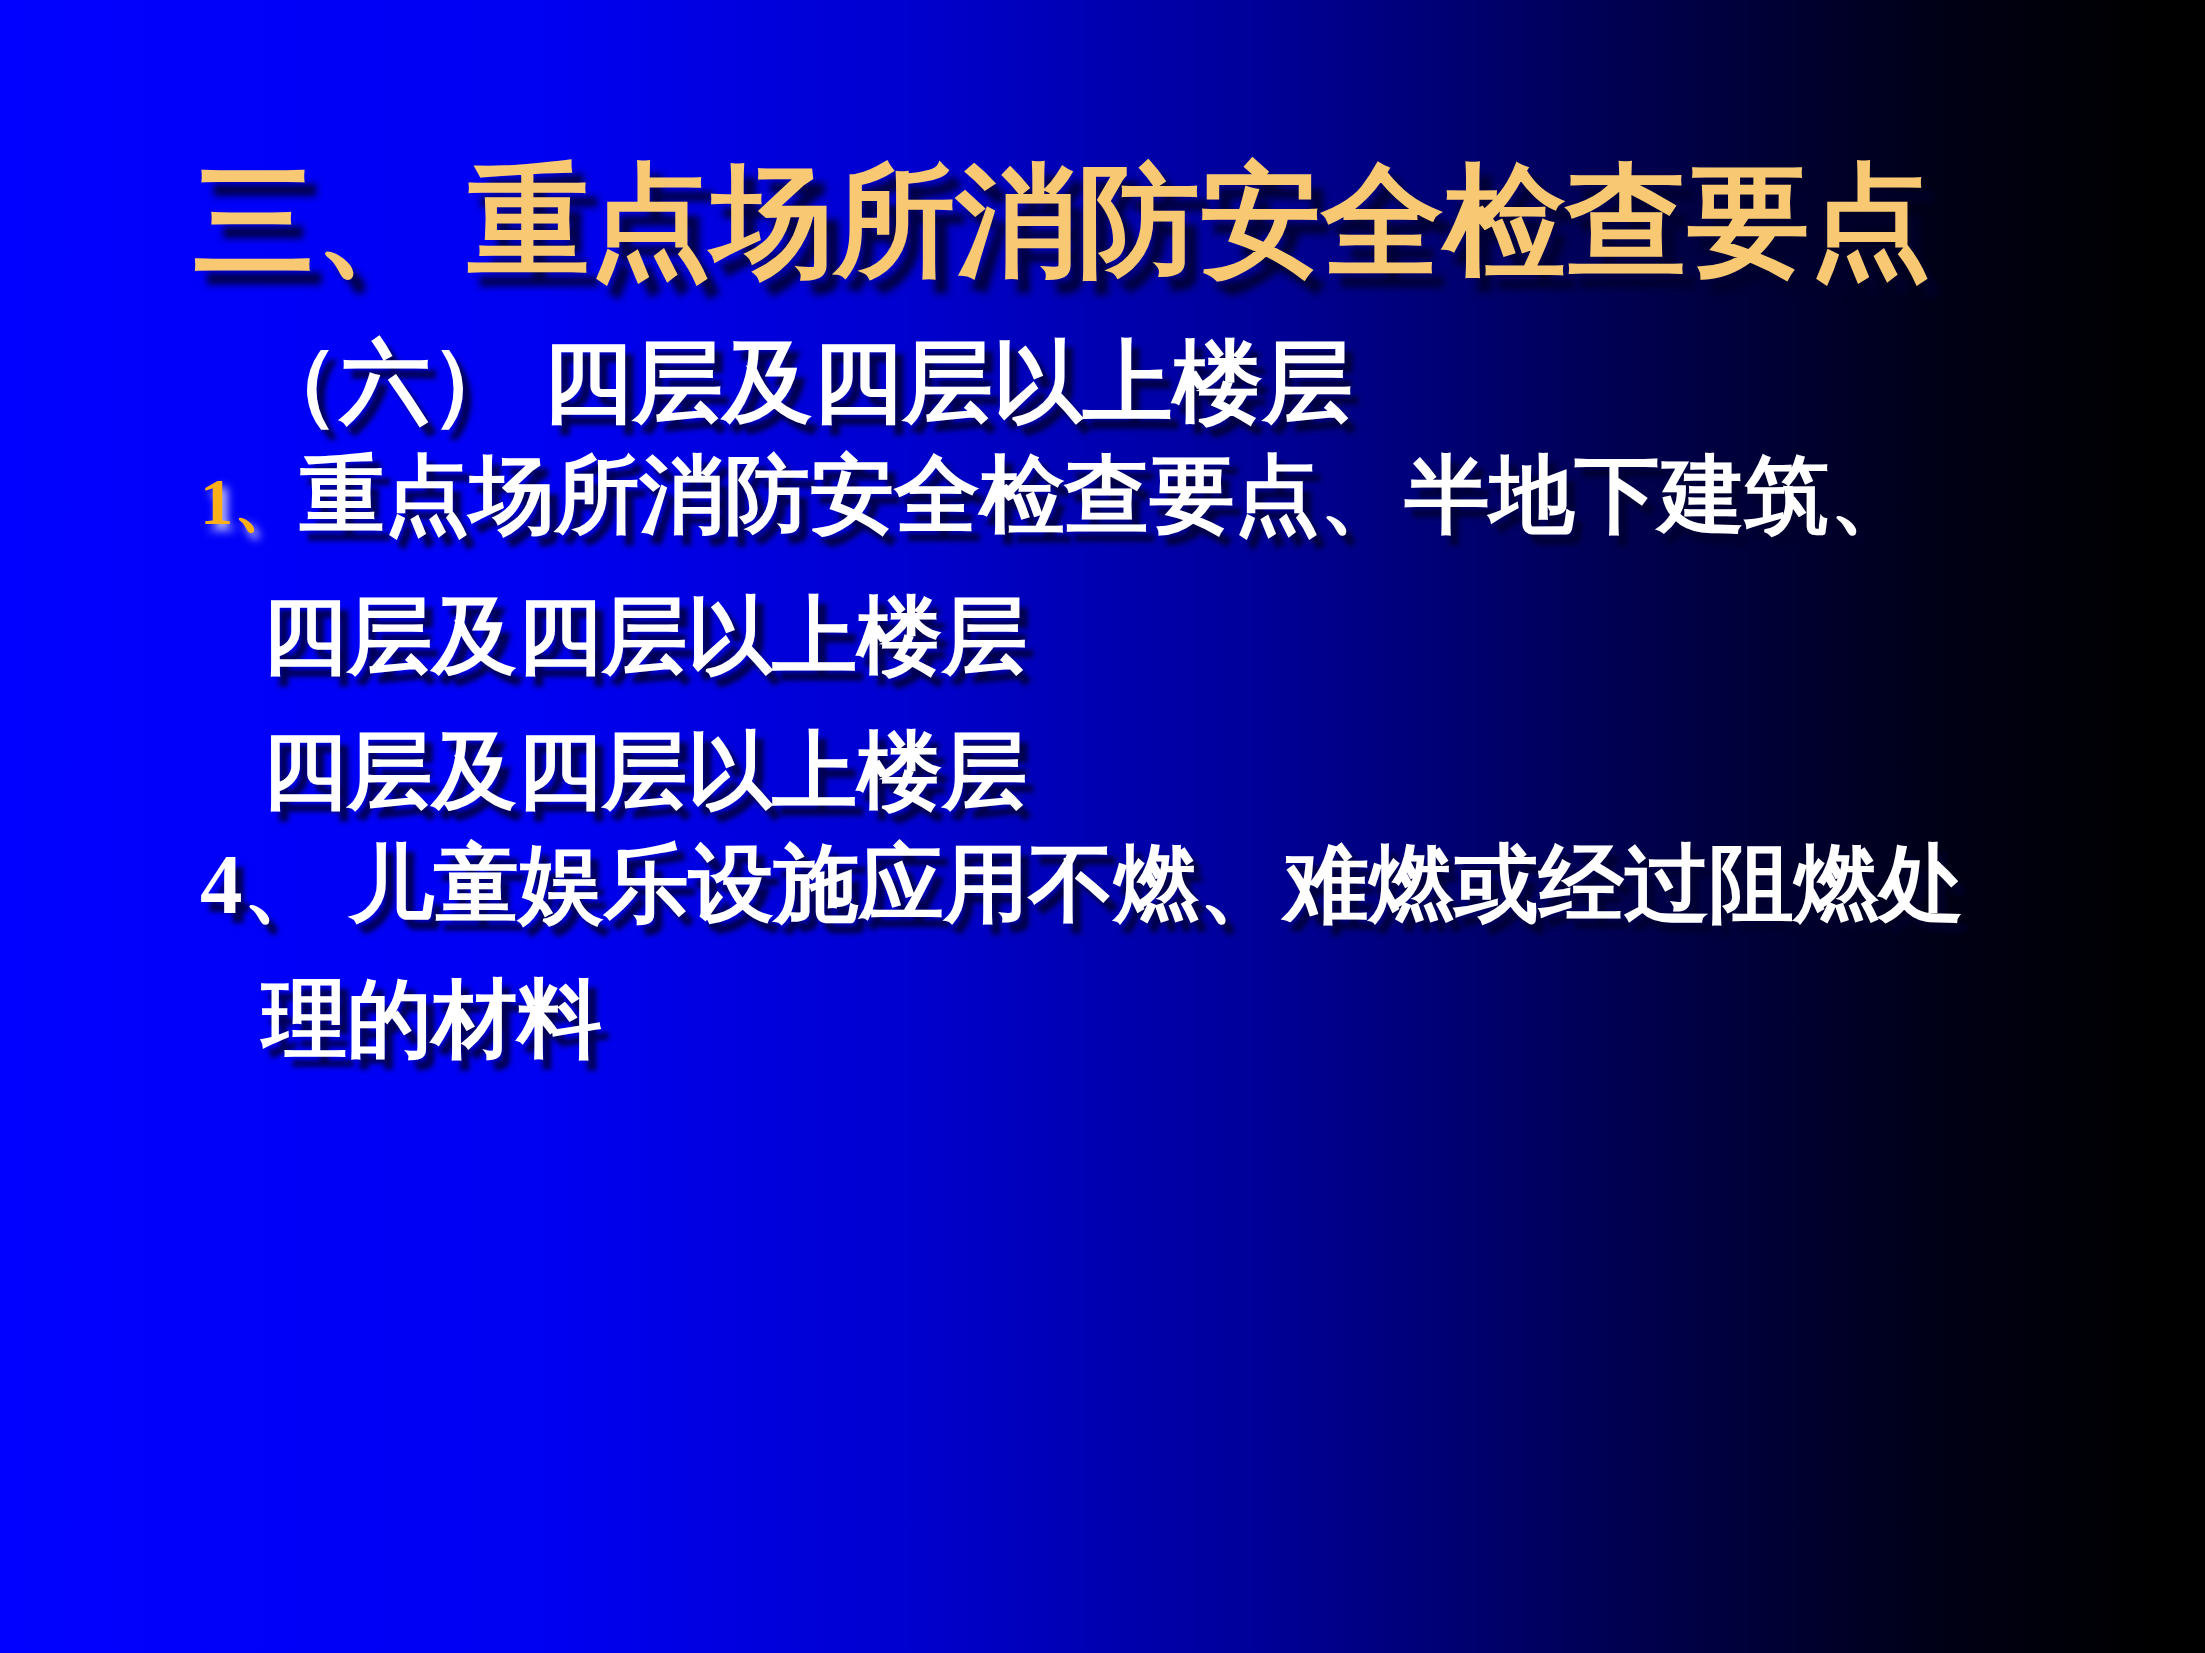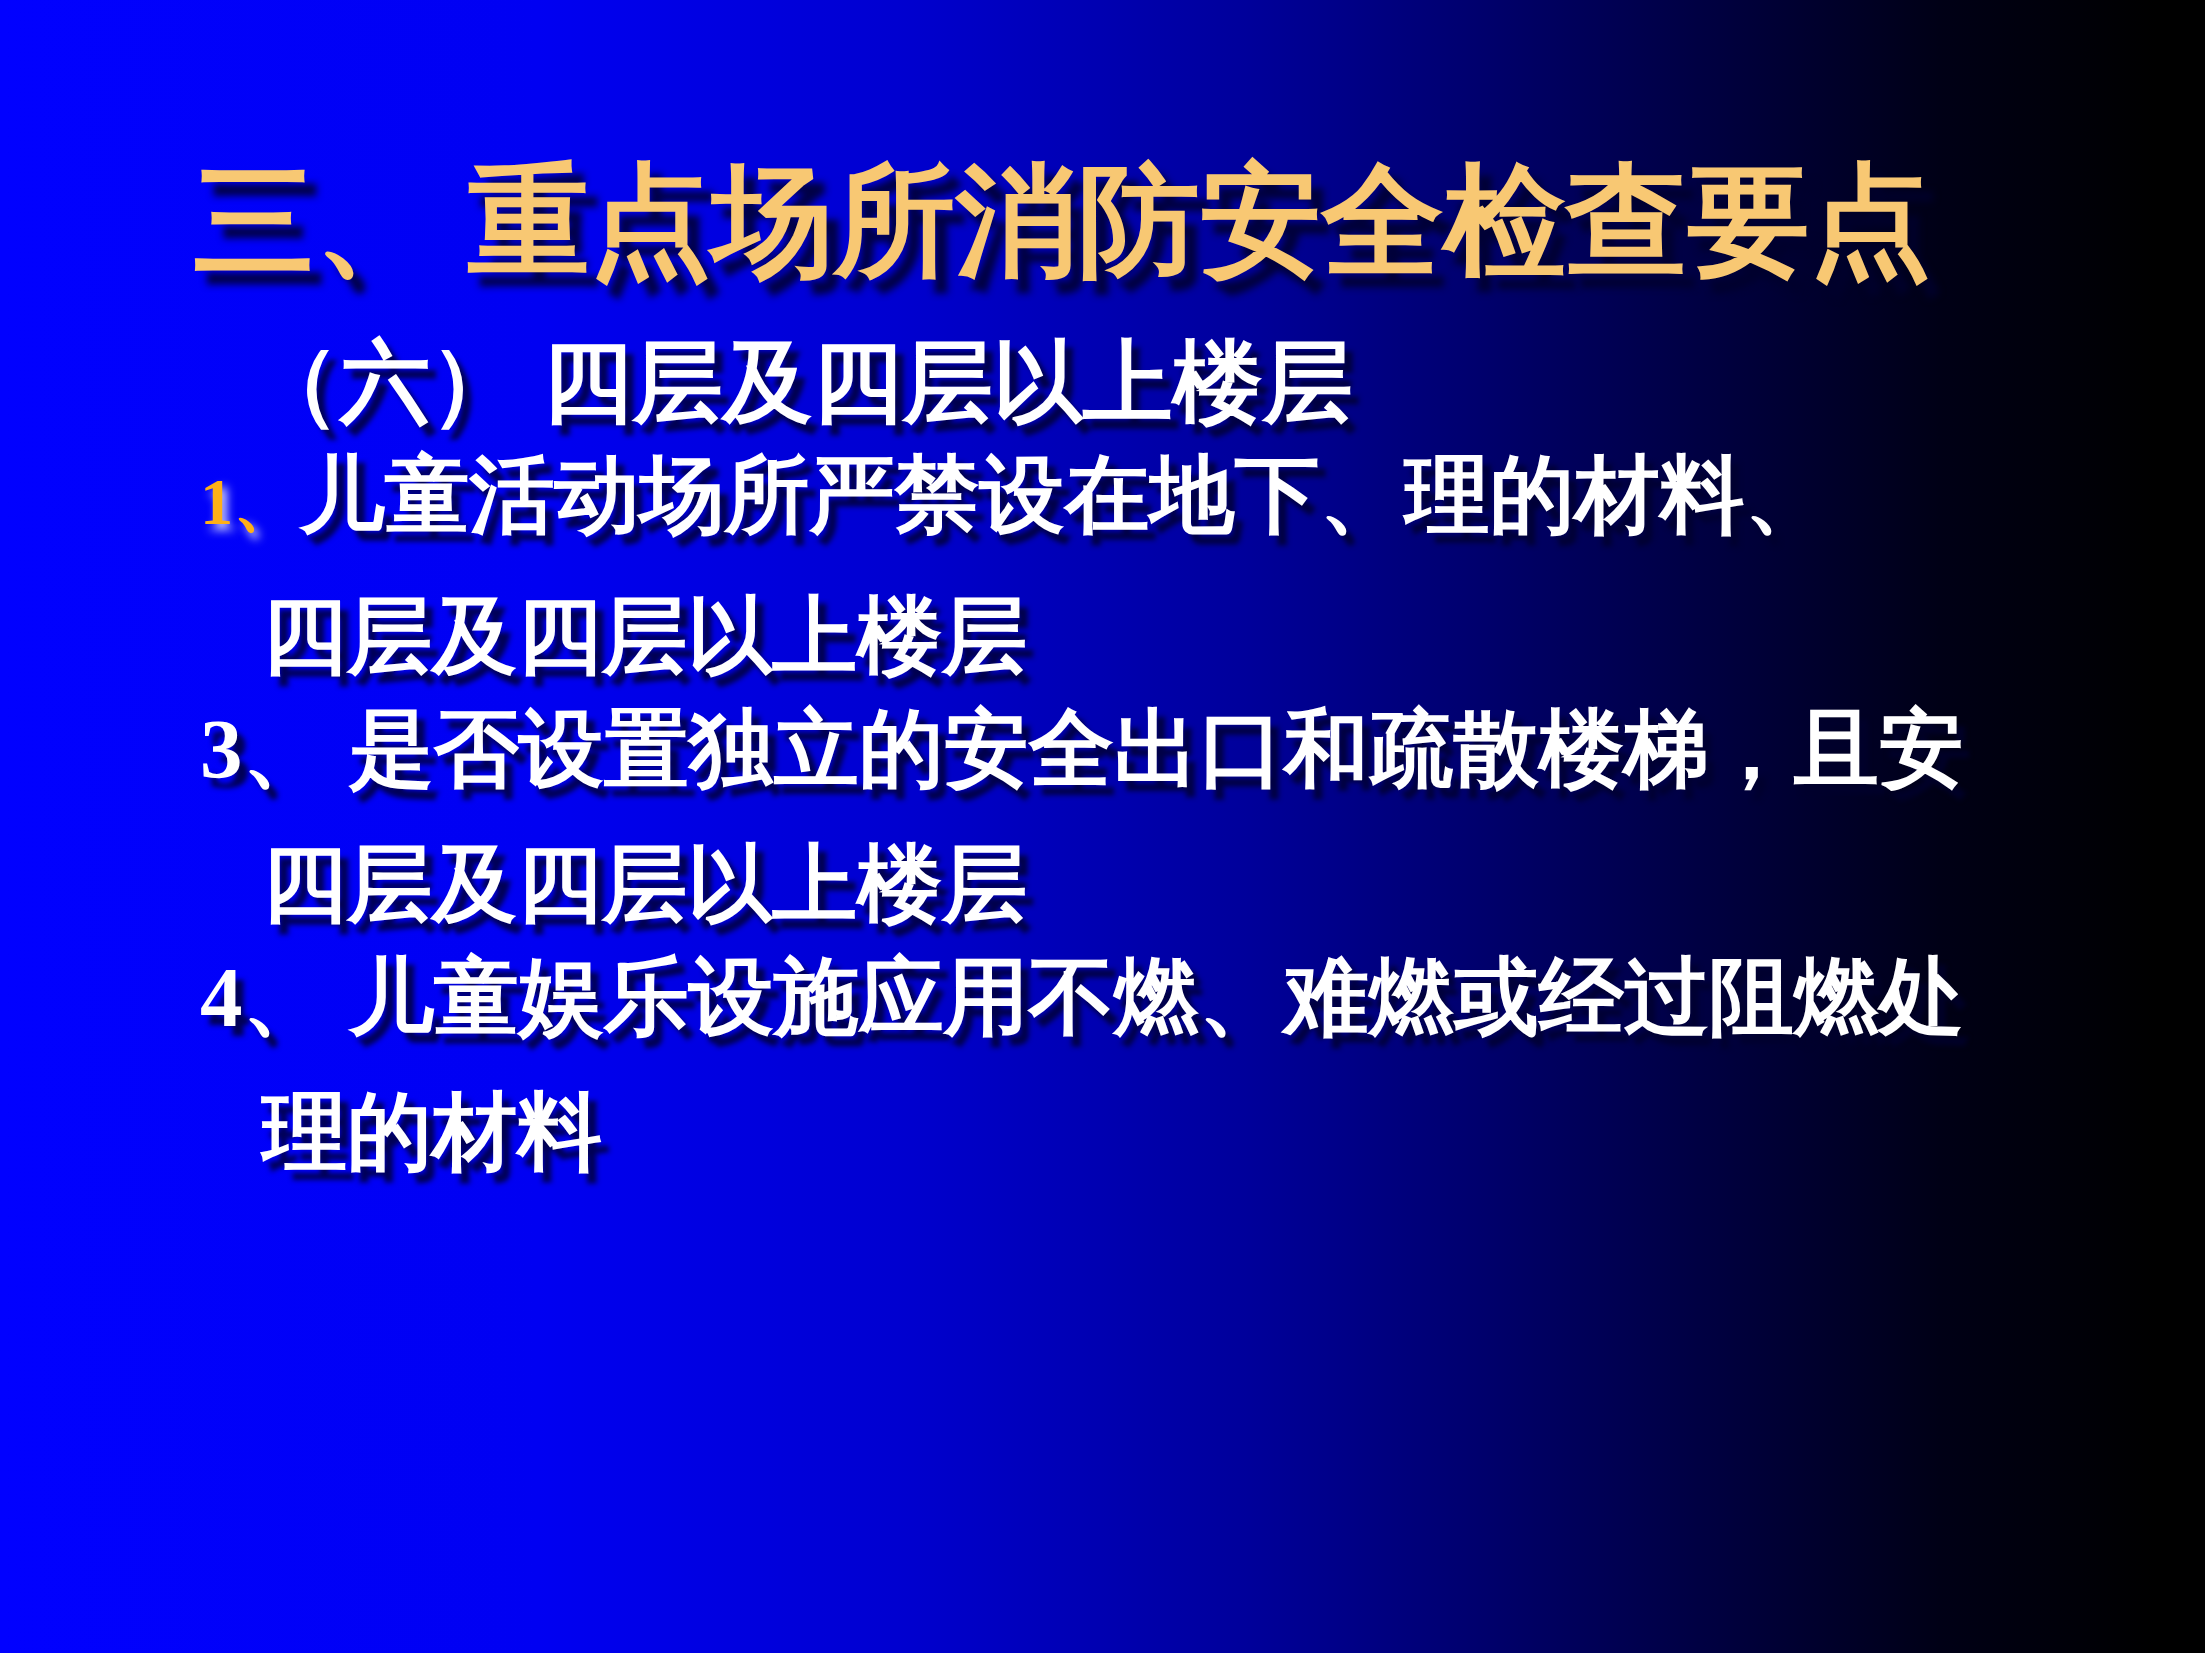--- a/index.html
+++ b/index.html
@@ -51,25 +51,24 @@
   .num.small{font-size:.78em;}
 </style>
 </head>
 <body>
 
 <div class="slide" style="background: linear-gradient(90deg, rgb(1, 1, 255) 0%, rgb(0, 0, 242) 25%, rgb(0, 0, 207) 42%, rgb(0, 0, 154) 58%, rgb(0, 0, 82) 75%, rgb(0, 0, 22) 90%, rgb(0, 0, 0) 100%);">
   <div class="title">三、 重点场所消防安全检查要点</div>
   <div class="subtitle">（六） 四层及四层以上楼层</div>
   <div class="items" id="items">
       <div class="item">
-        <div class="line first"><span class="num gold small">1、</span><span class="txt">儿童活动场所严禁设在地下、理的材料、</span></div>
+        <div class="line first"><span class="num gold small">1、</span><span class="txt">重点场所消防安全检查要点、半地下建筑、</span></div>
         <div class="line cont">四层及四层以上楼层</div>
       </div>
       <div class="item">
-        <div class="line first"><span class="num">3、</span><span class="txt"> 是否设置独立的安全出口和疏散楼梯，且安</span></div>
         <div class="line cont">四层及四层以上楼层</div>
       </div>
       <div class="item">
         <div class="line first"><span class="num">4、</span><span class="txt"> 儿童娱乐设施应用不燃、难燃或经过阻燃处</span></div>
         <div class="line cont">理的材料</div>
       </div>
     </div>
 </div>
 
 

